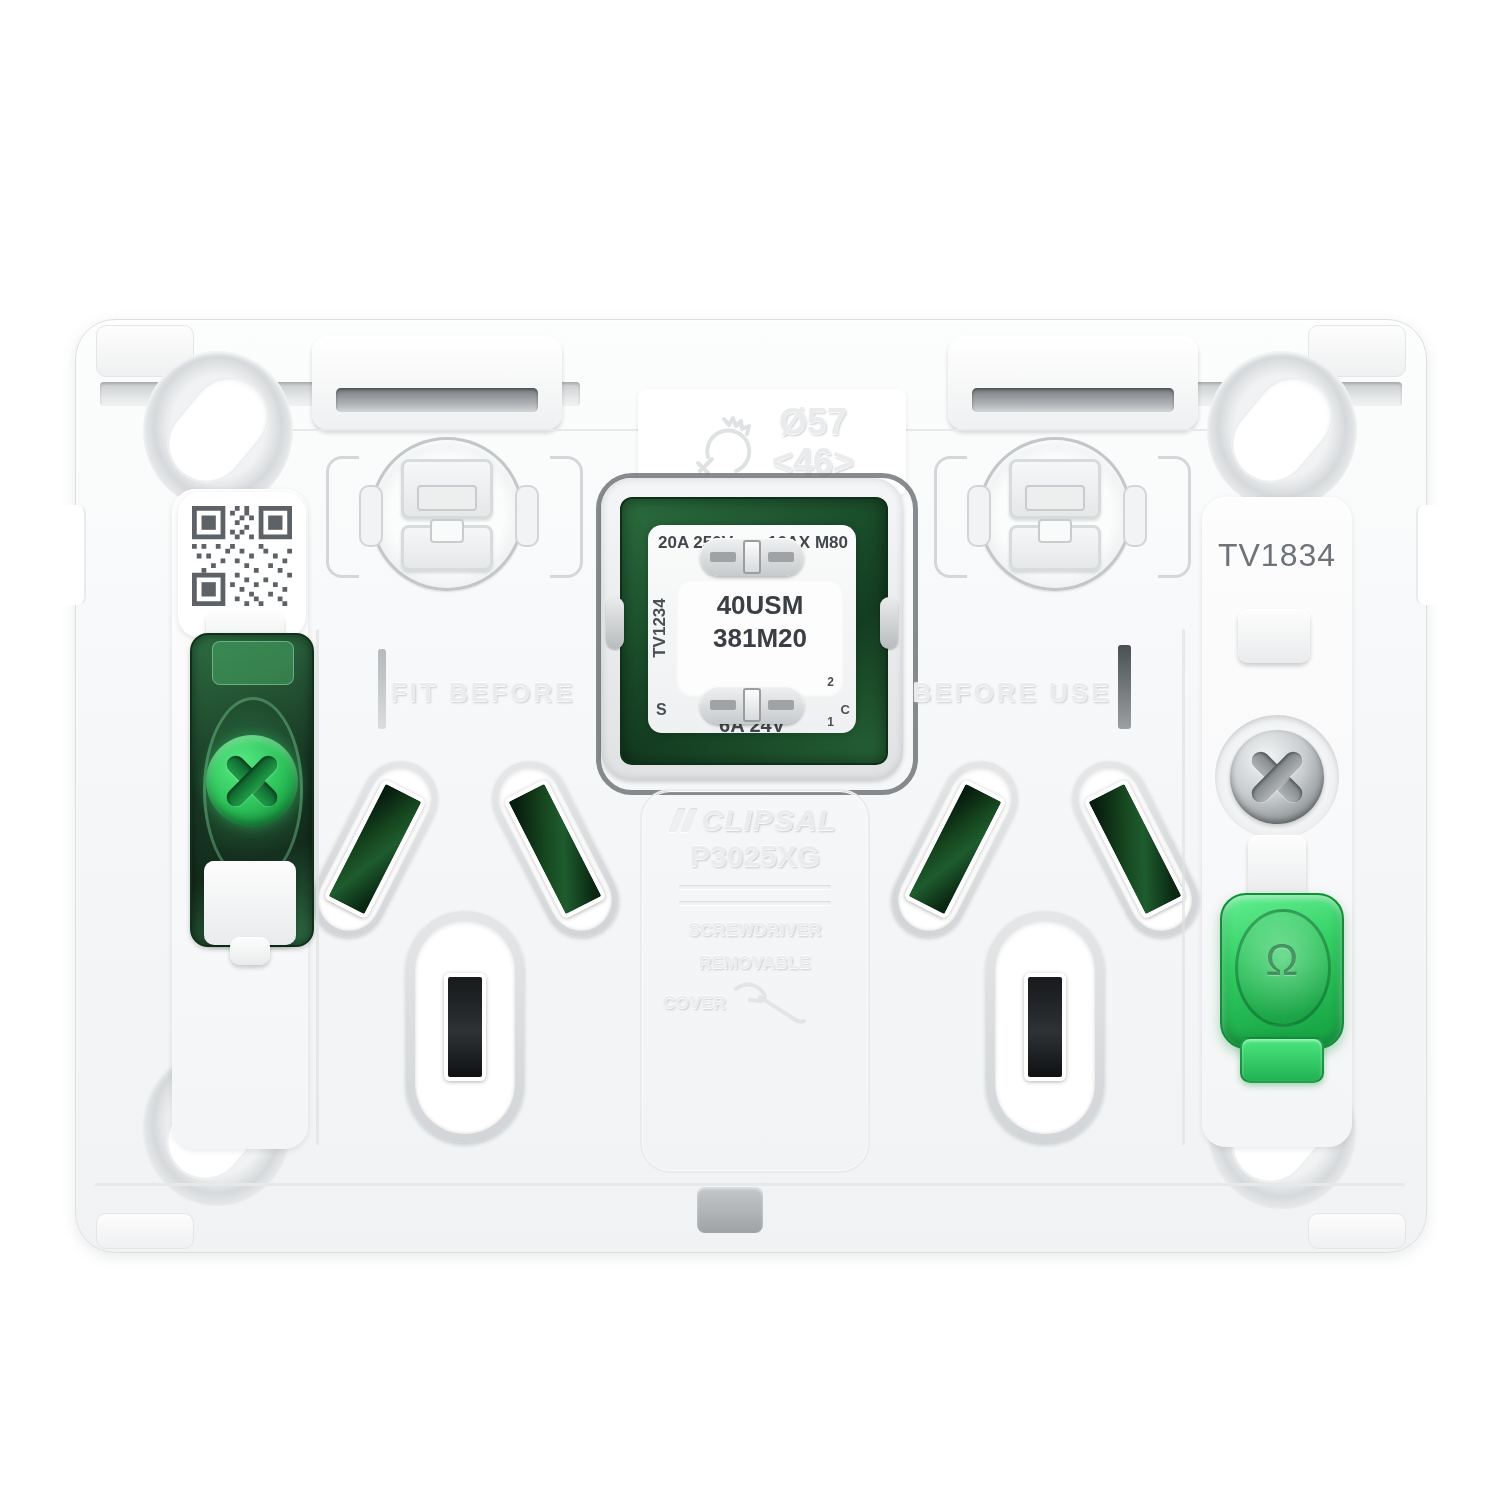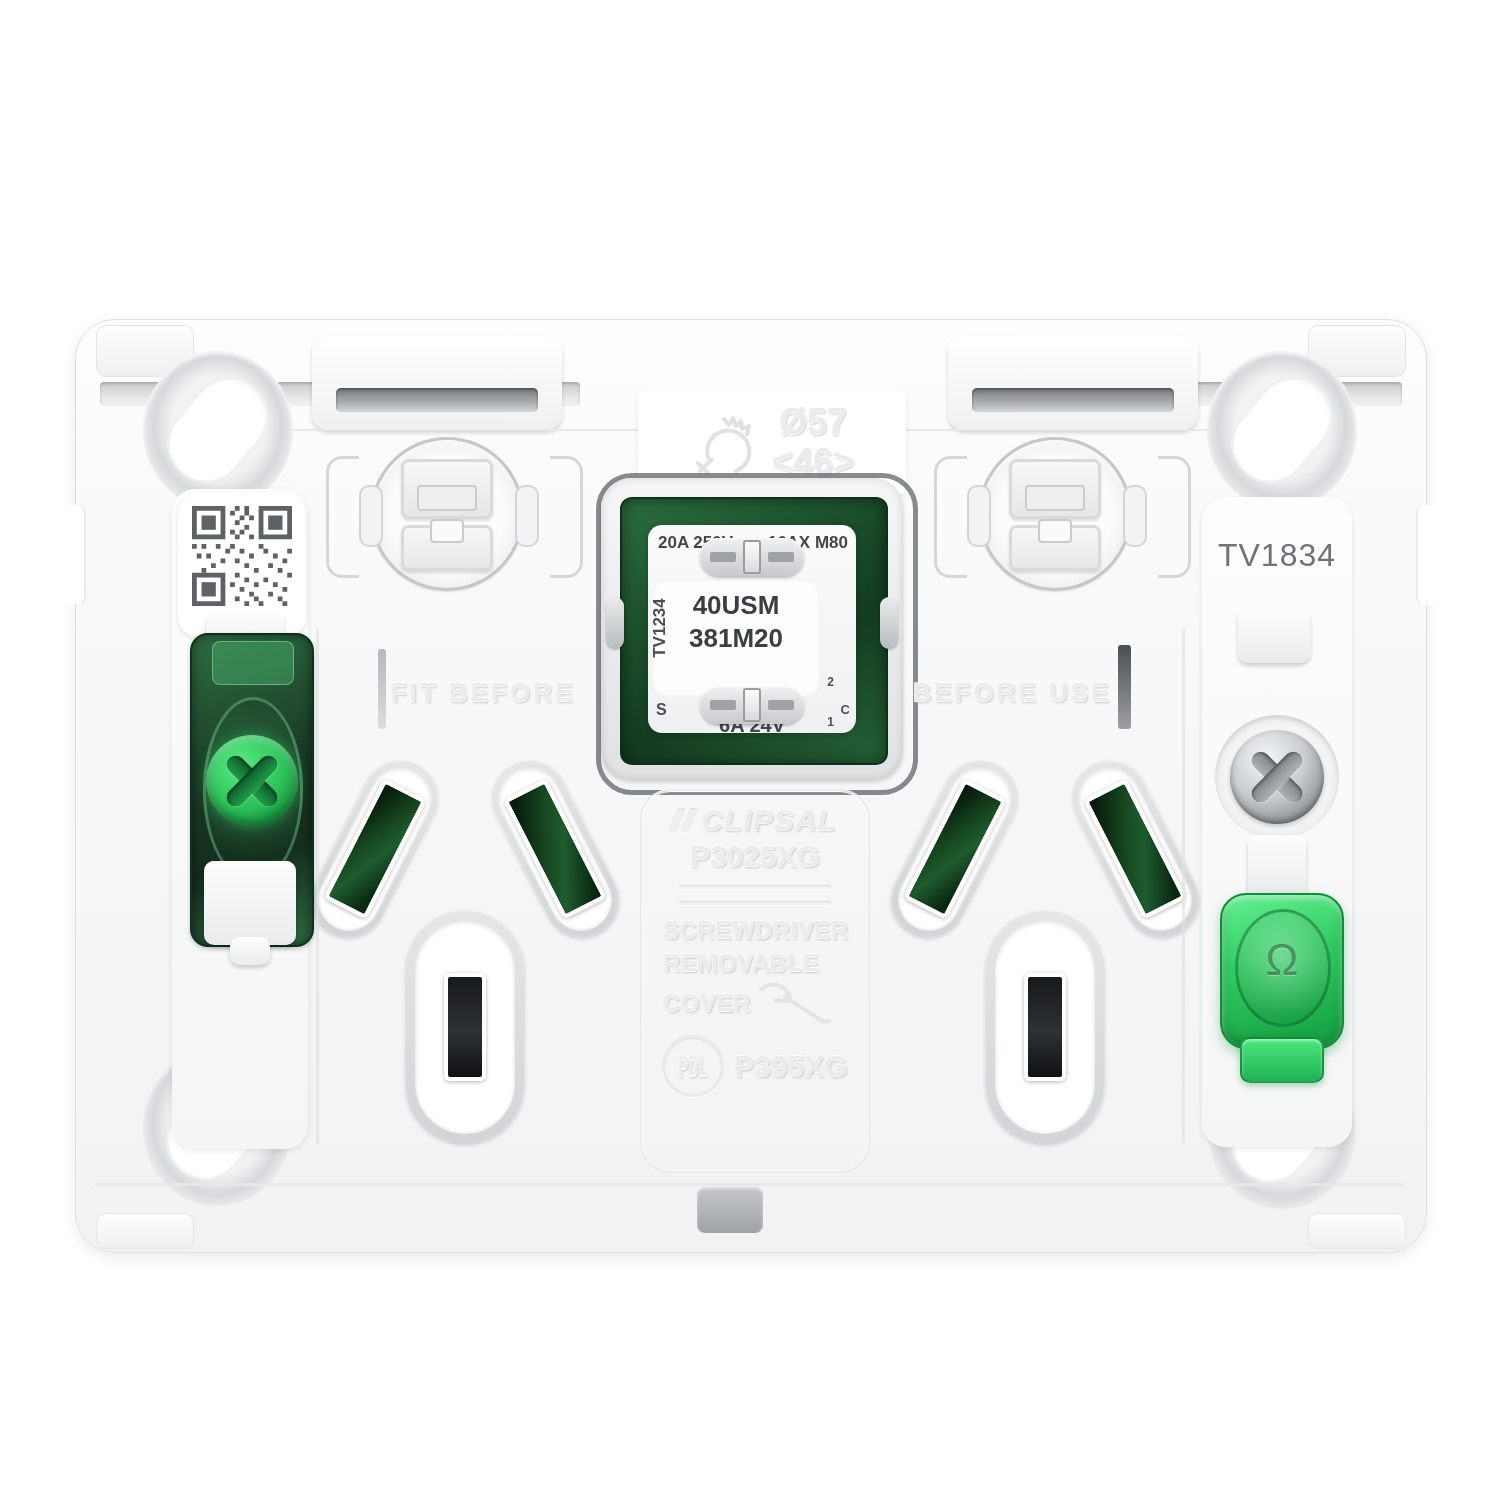--- a/index.html
+++ b/index.html
@@ -63,21 +63,21 @@
         box-shadow:inset 0 0 8px rgba(0,0,0,.14), 0 2px 4px rgba(0,0,0,.18);}
   .mod-green{left:620px;top:460px;width:264px;height:264px;border-radius:12px;
         border:2px solid #0e3019;
         background:linear-gradient(150deg,#2c6e3f 0%,#1a4c2a 40%,#143d21 62%,#266337 100%);
         box-shadow:inset 0 0 16px rgba(0,0,0,.5);}
   .mod-pin{width:18px;height:52px;border-radius:9px;background:linear-gradient(#e9ebec,#b9bcbe);
         box-shadow:0 1px 2px rgba(0,0,0,.3);}
   .mod-label{left:648px;top:488px;width:208px;height:208px;border-radius:14px;
         background:linear-gradient(#fafbfb,#eef0f1);box-shadow:0 0 6px rgba(0,0,0,.22);}
   .mod-rating{font-size:17px;font-weight:700;color:#43474b;}
-  .mod-card{left:4px;top:54px;width:168px;height:118px;border-radius:16px;background:#fdfdfe;
+  .mod-card{left:28px;top:54px;width:168px;height:118px;border-radius:16px;background:#fdfdfe;
         box-shadow:inset 0 0 4px rgba(0,0,0,.07);}
   .mod-model{width:100%;text-align:center;padding-top:10px;font-size:26px;line-height:33px;
         font-weight:700;color:#3a3f43;}
   .mod-side-code{left:-53px;top:93px;width:130px;text-align:center;font-size:17px;font-weight:700;
         color:#4b5054;transform:rotate(-90deg);}
   .mod-small{color:#4b5054;font-weight:700;}
   .tscrew{width:104px;height:38px;border-radius:19px;background:linear-gradient(#f0f1f2,#c7cacc);
         box-shadow:0 2px 3px rgba(0,0,0,.25), inset 0 1px 1px #fff;}
   .tscrew .wing{top:14px;width:26px;height:10px;background:#9fa3a6;border-radius:2px;}
   .tscrew .post{left:50%;top:50%;transform:translate(-50%,-50%);width:14px;height:30px;border-radius:3px;
@@ -103,21 +103,21 @@
         display:flex;flex-direction:column;align-items:center;}
   .brand-row{margin-top:12px;display:flex;align-items:center;gap:8px;}
   .slash{width:8px;height:24px;background:#edeff0;transform:skewX(-22deg);border-radius:2px;
         box-shadow:0 1px 1px #fff, inset 0 1px 1px #d7dadc;}
   .brand-text{font-size:30px;font-style:italic;letter-spacing:1px;}
   .code-text{font-size:30px;margin-top:2px;}
   .ediv{width:152px;height:4px;border-radius:2px;background:#f0f1f2;margin-top:12px;
         box-shadow:0 1px 1px #fff, inset 0 1px 1px #d7dadc;}
   .rate-row{margin-top:8px;display:flex;align-items:center;gap:8px;}
   .rate-col{font-size:23px;line-height:30px;text-align:left;}
-  .rm-block{margin-top:8px;width:184px;text-align:left;font-size:24px;line-height:33px;letter-spacing:.5px;}
+  .rm-block{margin-top:8px;width:184px;text-align:center;font-size:17px;line-height:33px;letter-spacing:.5px;}
   .skin-row{display:flex;align-items:center;gap:4px;}
   .pdl-row{margin-top:10px;display:flex;align-items:center;gap:10px;}
   .pdl-circle{width:56px;height:56px;border-radius:50%;border:3px solid #e7e9ea;
         box-shadow:0 1px 1px #fff, inset 0 1px 1px #d9dcdd;display:flex;align-items:center;justify-content:center;}
   .pdl-text{font-size:20px;letter-spacing:0px;transform:scaleX(.72) scaleY(1.35);}
 
   .plate-note{font-size:26px;letter-spacing:3px;text-align:center;}
 
   
   .col-panel{border-radius:24px;background:linear-gradient(#fdfdfe,#f4f5f6);
@@ -324,26 +324,20 @@
       <div class="skin-row">
         <span class="emb">COVER</span>
         <svg width="84" height="46" viewBox="0 0 84 46">
           <g fill="none" stroke="#e2e4e5" stroke-width="4" stroke-linecap="round" stroke-linejoin="round">
             <path d="M6 10 q12 -9 24 0 l4 5 q3 7 -5 7 l-9 -1"></path>
             <path d="M30 18 l34 22 q6 4 10 2"></path>
           </g>
         </svg>
       </div>
     </div>
-    <div class="pdl-row">
-      <div class="pdl-circle">
-        <span class="emb pdl-text">PDL</span>
-      </div>
-      <span class="emb" style="font-size:30px;">P395XG</span>
-    </div>
   </div>
 
   <div class="abs col-panel" style="left:172px;top:452px;width:136px;height:660px;"></div>
   <div class="abs qr-panel">
     <svg class="abs" style="left:14px;top:14px;" width="100" height="100" viewBox="0 0 21 21">
       <path fill="#5d6266" fill-rule="evenodd" d="M0 0h7v7H0zM1 1v5h5V1z"></path>
       <rect x="2" y="2" width="3" height="3" fill="#5d6266"></rect>
       <path fill="#5d6266" fill-rule="evenodd" d="M14 0h7v7h-7zM15 1v5h5V1z"></path>
       <rect x="16" y="2" width="3" height="3" fill="#5d6266"></rect>
       <path fill="#5d6266" fill-rule="evenodd" d="M0 14h7v7H0zM1 15v5h5v-5z"></path>

